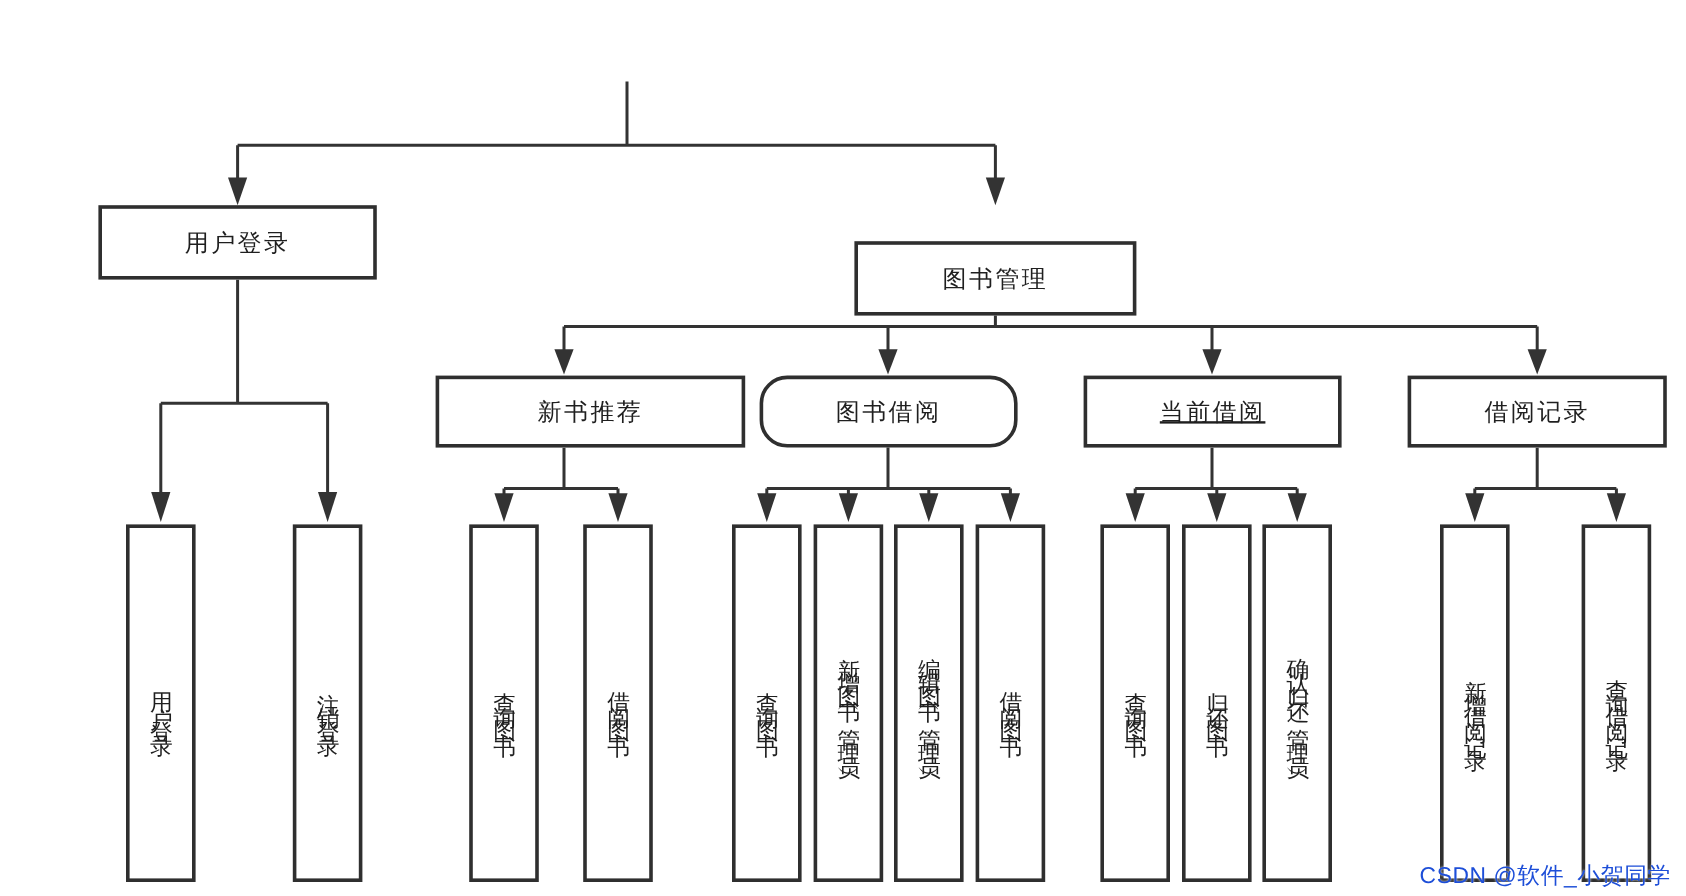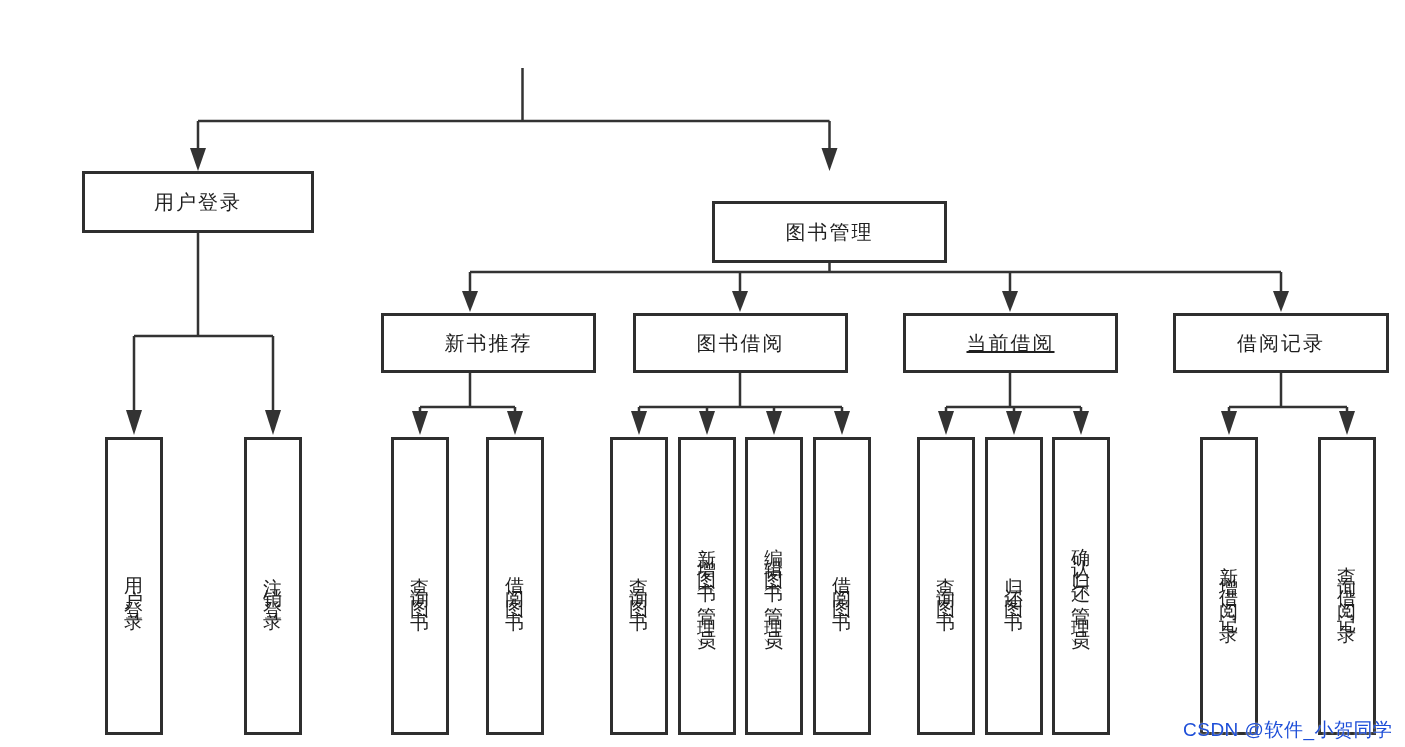--- a/index.html
+++ b/index.html
@@ -82,22 +82,22 @@
       <polygon points="1073,411 1089,411 1081,435"></polygon>
       <polygon points="1221,411 1237,411 1229,435"></polygon>
       <polygon points="1339,411 1355,411 1347,435"></polygon>
     </g>
   </svg>
 
 
   <div class="node" style="left:82px; top:171px; width:232px; height:62px;">用户登录</div>
   <div class="node" style="left:712px; top:185px; width:235px; height:62px;margin-top:16px;">图书管理</div>
 
-  <div class="node" style="left:381px; top:313px; width:215px; height:60px;">新书推荐</div>
-  <div class="node" style="left:633px; top:313px; width:215px; height:60px;">图书借阅</div>
+  <div class="node" style="left:363px; top:313px; width:258px; height:60px;">新书推荐</div>
+  <div class="node" style="left:633px; top:313px; width:215px; height:60px;border-radius:23px;">图书借阅</div>
   <div class="node" style="left:903px; top:313px; width:215px; height:60px;text-decoration:underline;">当前借阅</div>
   <div class="node" style="left:1173px; top:313px; width:216px; height:60px;text-align:center;">借阅记录</div>
 
   <div class="node vnode" style="left:105px; top:437px; width:58px; height:298px;">用户登录</div>
   <div class="node vnode" style="left:244px; top:437px; width:58px; height:298px;">注销登录</div>
 
   <div class="node vnode" style="left:391px; top:437px; width:58px; height:298px;">查询图书</div>
   <div class="node vnode" style="left:486px; top:437px; width:58px; height:298px;">借阅图书</div>
 
   <div class="node vnode" style="left:610px; top:437px; width:58px; height:298px;">查询图书</div>

